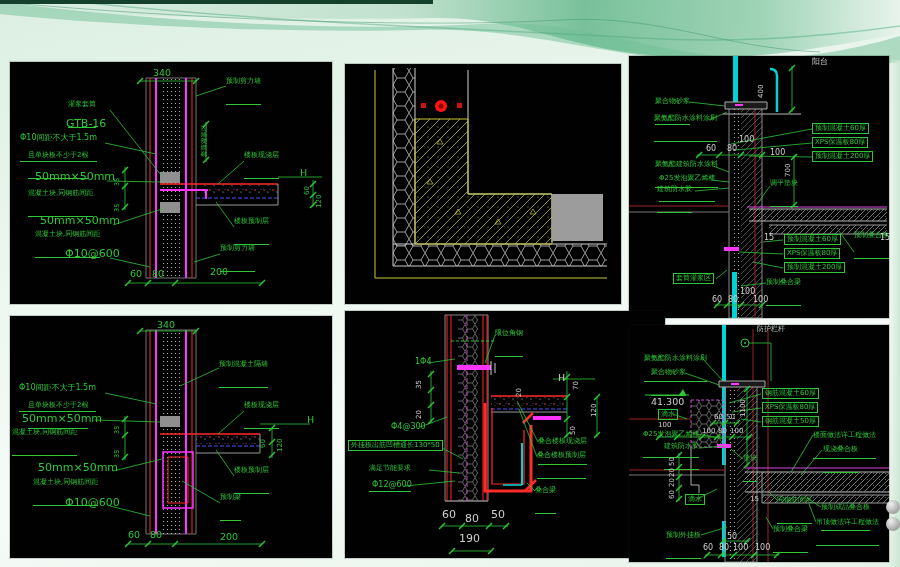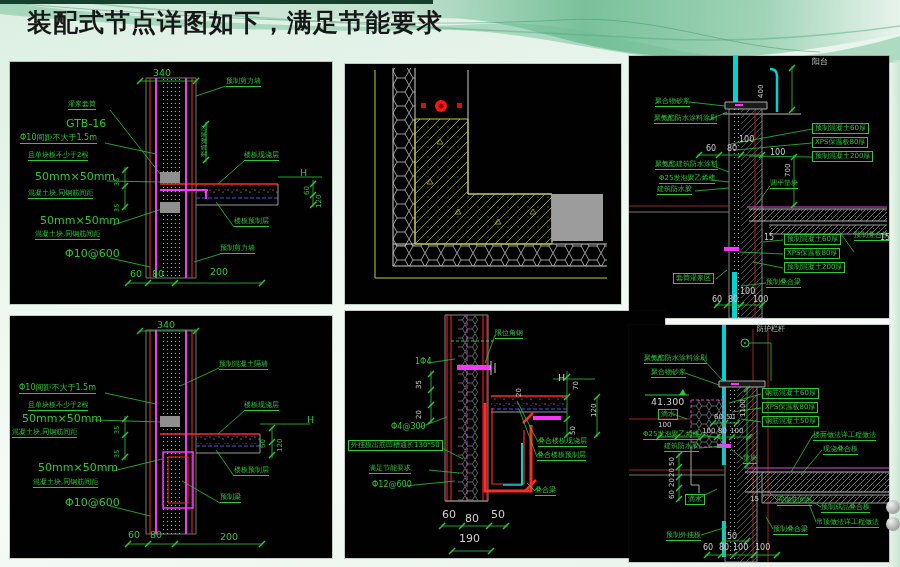--- a/index.html
+++ b/index.html
@@ -10,21 +10,21 @@
 .topstrip{position:absolute;left:0;top:0;width:433px;height:4px;background:#14402c}
 .title{position:absolute;left:27px;top:6px;font-family:"Liberation Serif","DejaVu Serif",serif;
   font-size:25px;font-weight:bold;color:#171717;letter-spacing:1px}
 .panel{position:absolute;background:#010101;overflow:hidden;box-shadow:0 0 0 1px #0b2a1c33}
 .panel svg{position:absolute;left:0;top:0}
 .lbl{position:absolute;white-space:nowrap;line-height:1;font-family:"DejaVu Sans",sans-serif}
 .g{color:#2ec837}
 .w{color:#cfcfcf}
 .gy{color:#b9c9bf}
 .s6{font-size:6.5px}.s7{font-size:7px}.s8{font-size:8px}.s9{font-size:9.5px}.s11{font-size:11px}
-.u{border-bottom:1px solid #2ec837;padding-bottom:1px}
+.u{border-bottom:1px solid #2ec837;padding-bottom:19px}
 .bx{border:1px solid #2ec837;padding:1px 2px}
 .rot{transform:rotate(-90deg);transform-origin:left top}
 .ball{position:absolute;width:14px;height:14px;border-radius:50%;
   background:radial-gradient(circle at 35% 30%,#f0f0f0,#a8a8a8 65%,#8f8f8f)}
 .rglow{position:absolute;right:0;top:60px;width:12px;height:507px;
   background:linear-gradient(90deg,rgba(205,230,212,0),#cde6d4)}
 line,path,rect,circle{vector-effect:non-scaling-stroke}
 </style>
 </head>
 <body>
@@ -72,21 +72,20 @@
       </linearGradient>
     </defs>
     <path d="M0,0 H900 V34 C800,52 740,62 660,56 C560,48 520,16 430,18 C300,21 140,16 0,10 Z" fill="url(#swg1)" opacity="0.8"></path>
     <path d="M0,2 C160,22 340,32 480,24 C580,18 640,52 740,58 C800,61 860,48 900,36 L900,62 C820,70 760,68 680,60 C580,50 520,28 420,30 C280,33 120,26 0,14 Z" fill="#6fbf95" opacity="0.5"></path>
     <path d="M0,2 C200,20 420,28 560,20 C660,14 720,48 820,52" stroke="#3f9a6e" stroke-width="1" fill="none" opacity="0.5"></path>
     <path d="M60,0 C300,26 520,30 640,38 C720,43 800,40 900,26" stroke="#4fa87a" stroke-width="1.5" fill="none" opacity="0.45"></path>
   </svg>
   <div class="topstrip"></div>
   <div class="rglow"></div>
 
-  <div class="title">装配式节点详图如下，满足节能要求</div>
 
   <div class="panel" style="left:10px;top:62px;width:322px;height:242px">
     <svg width="322" height="242">
       <rect x="136" y="16" width="50" height="200" stroke="#777" fill="none"></rect>
       <rect x="153" y="16" width="17" height="200" fill="url(#pdots)"></rect>
       <g stroke="#ff2a2a">
           <line x1="140" y1="16" x2="140" y2="216"></line>
           <line x1="182" y1="16" x2="182" y2="216"></line>
           <line x1="150" y1="122" x2="268" y2="122" stroke-width="1.5"></line>
         </g>

